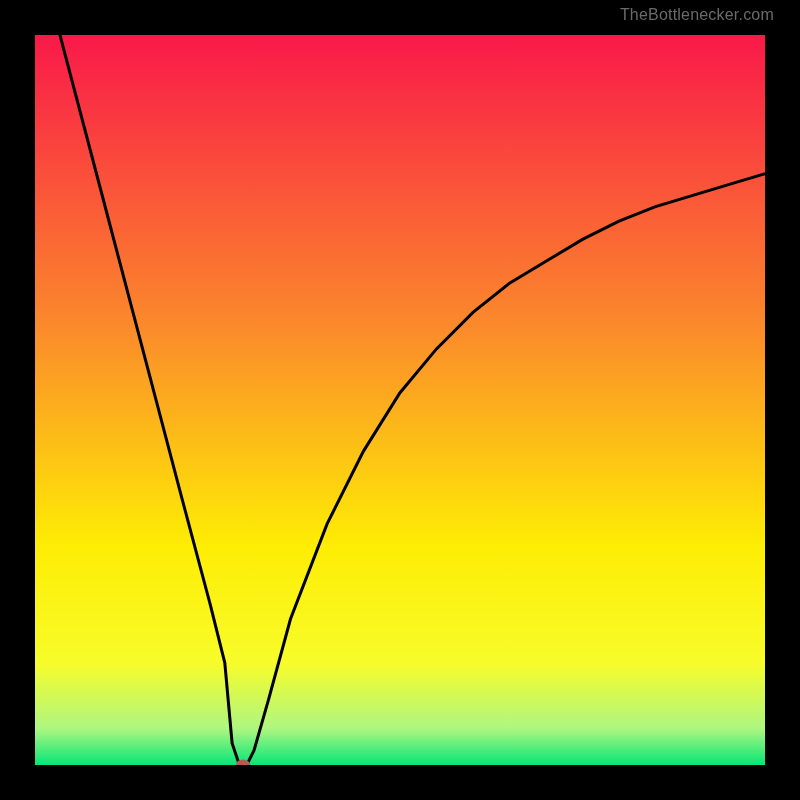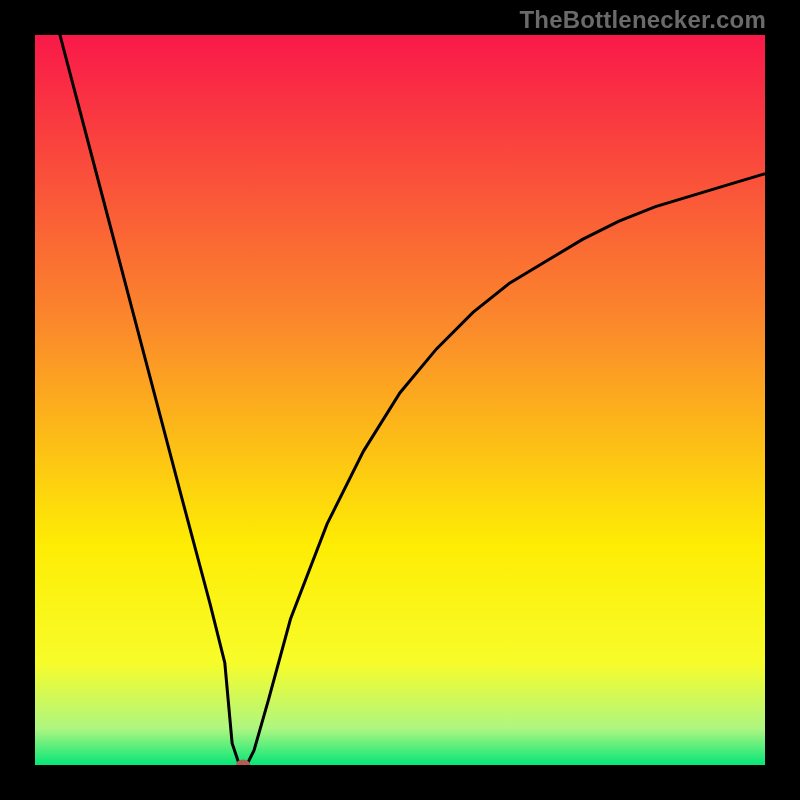--- a/index.html
+++ b/index.html
@@ -42,26 +42,25 @@
   .marker {
     position: absolute;
     width: 14px;
     height: 11px;
     border-radius: 50%;
     transform: translate(-50%, -50%);
   }
   .watermark {
     position: absolute;
     top: 6px;
-    right: 34px;
+    right: 26px;
     color: #6a6a6a;
-    font-size: 24px;
+    font-size: 16px;
     letter-spacing: 0.2px;
     white-space: nowrap;
-    font-weight: bold;
   }
 </style>
 </head>
 <body>
 
 <div class="frame">
 
   <div class="plot-area">
 
     <svg class="gradient-fill" viewBox="0 0 730 730" preserveAspectRatio="none">

